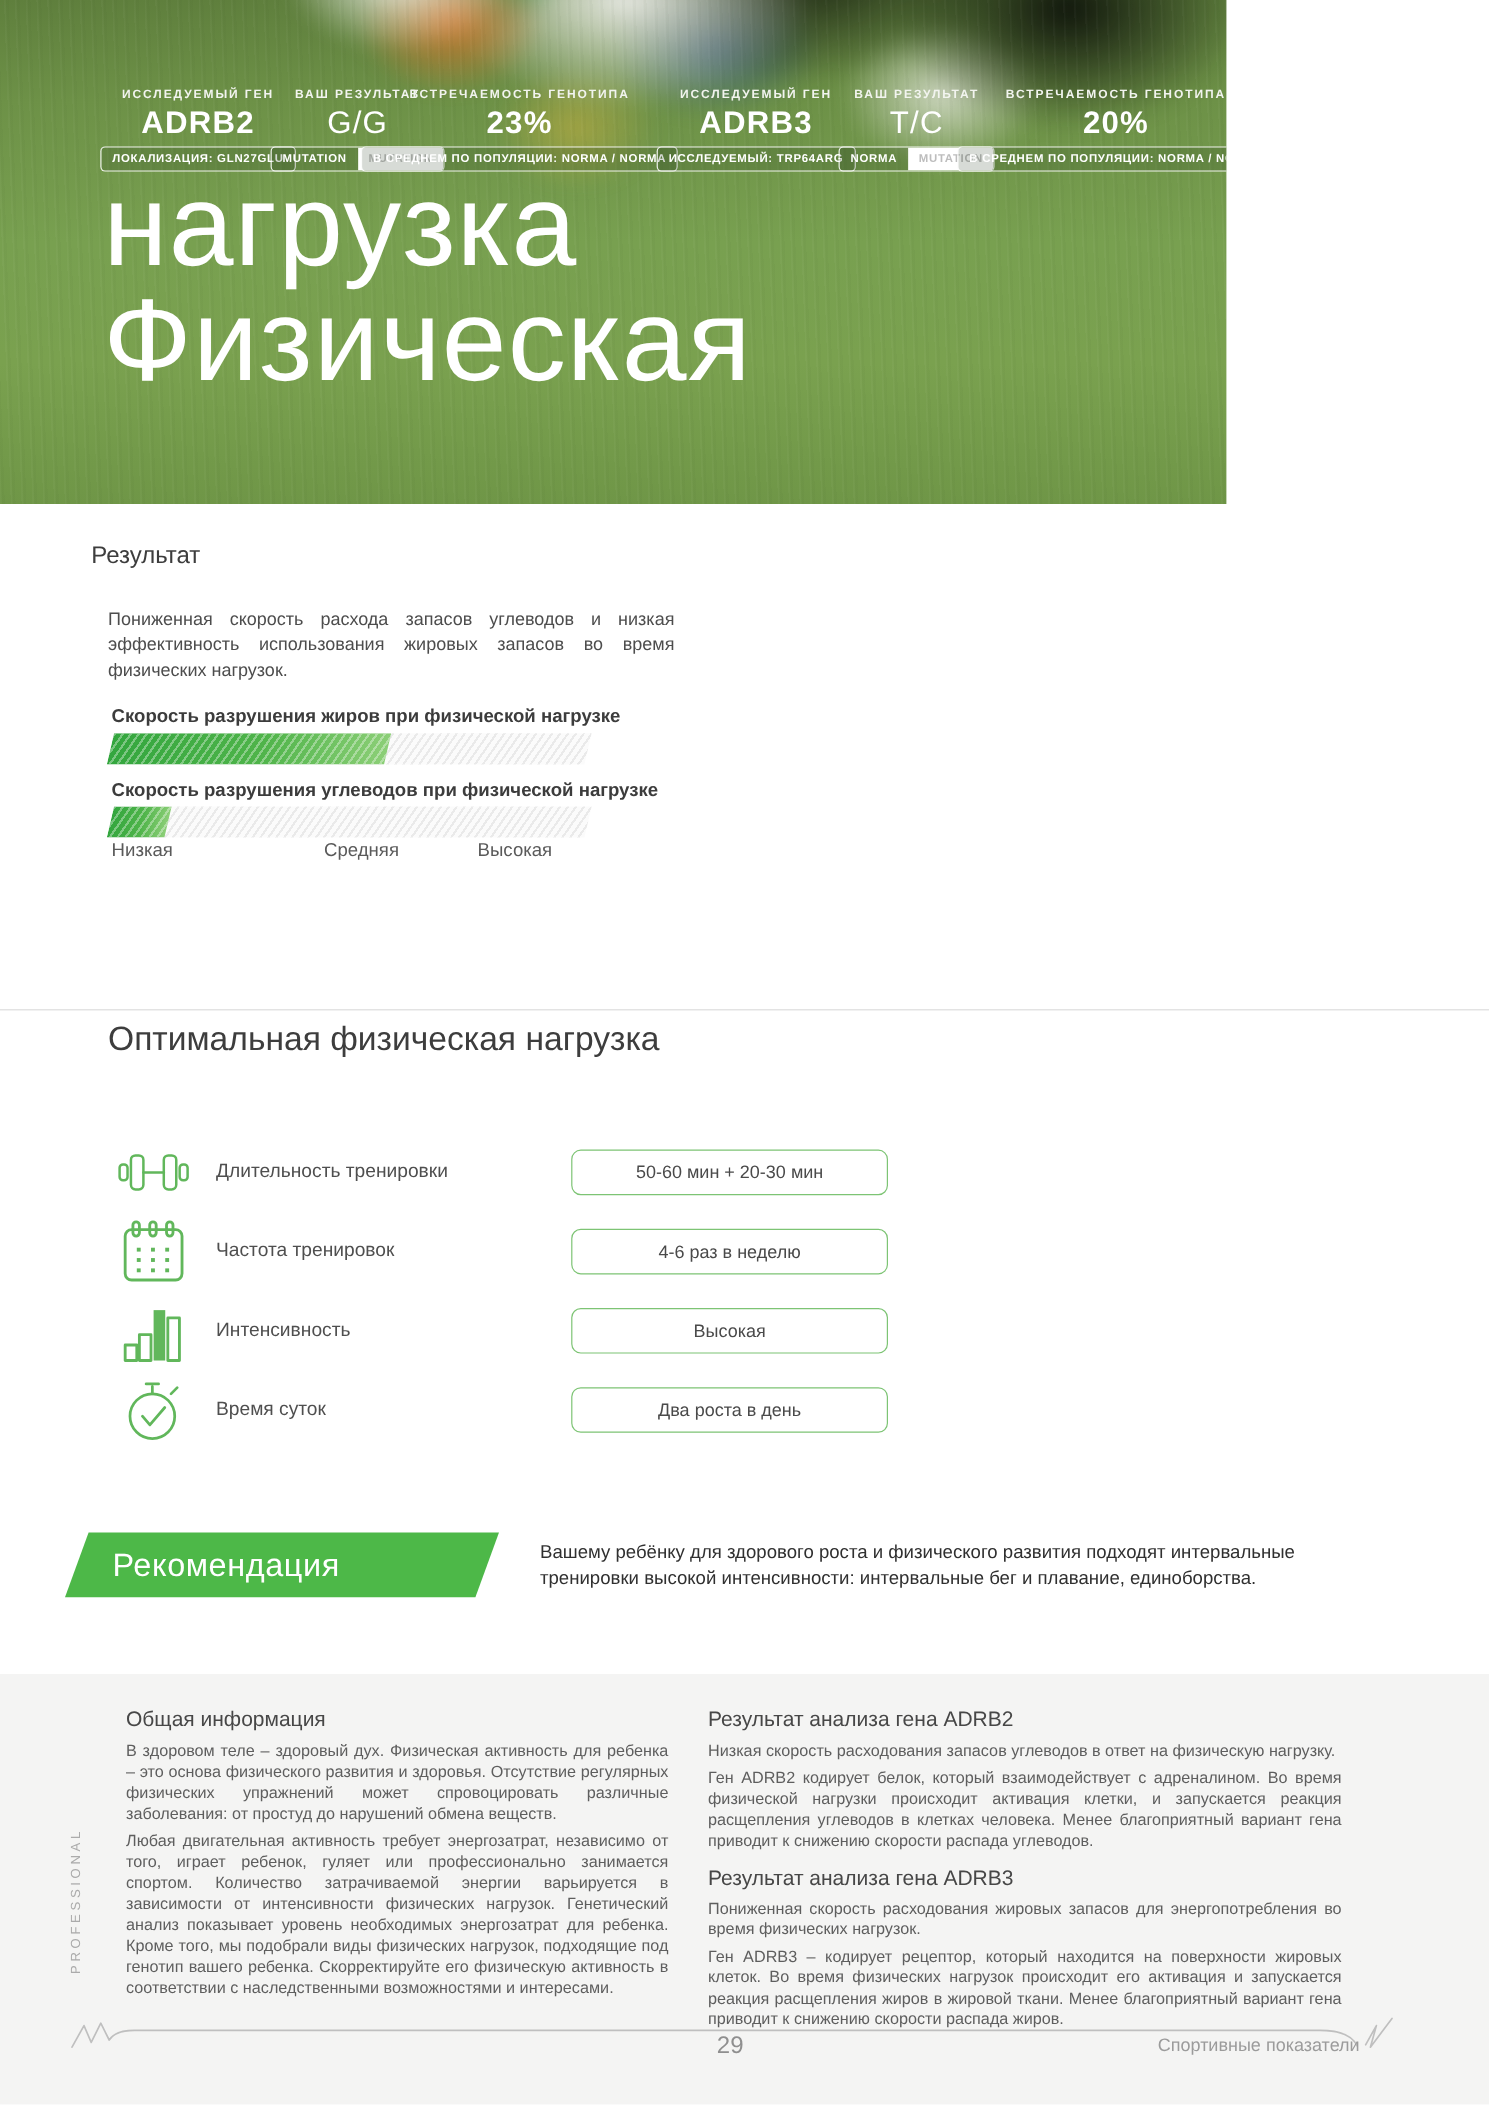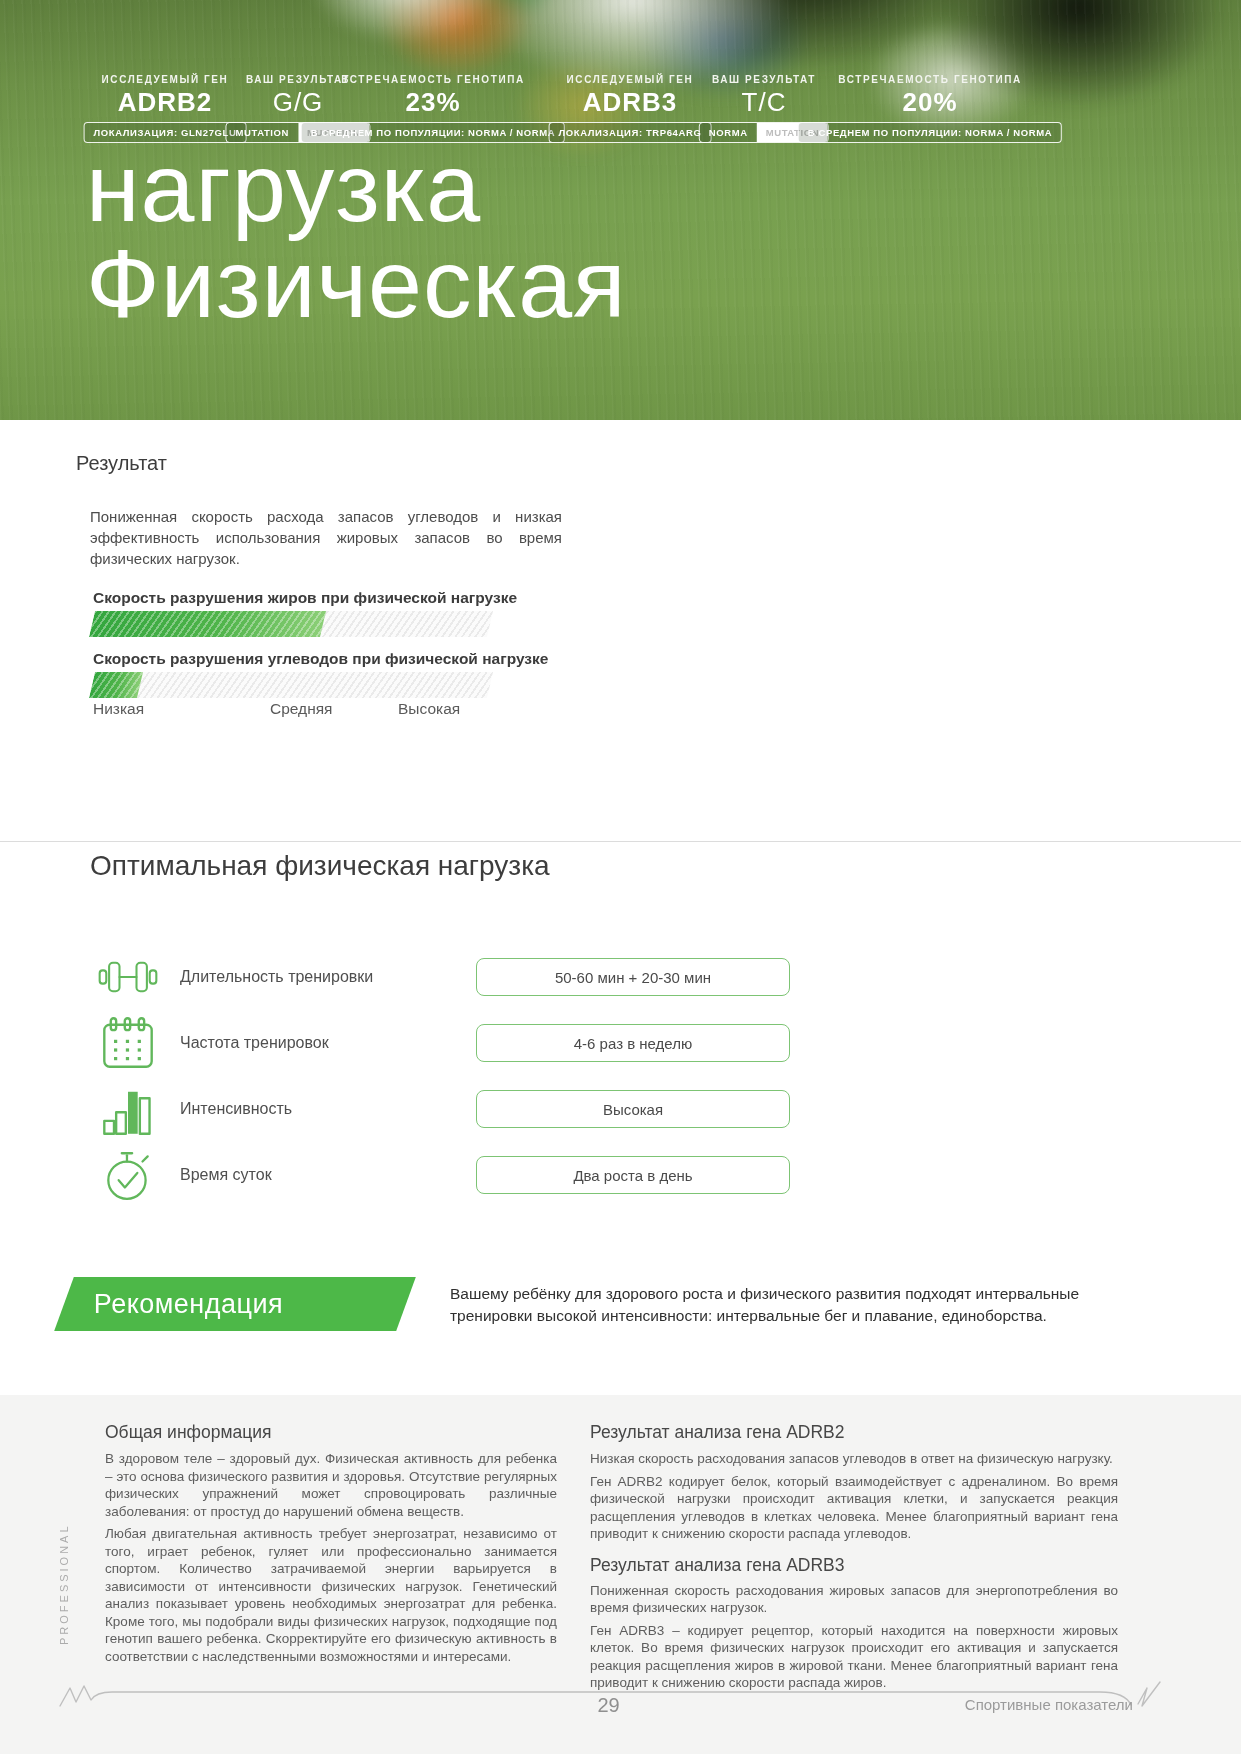--- a/index.html
+++ b/index.html
@@ -2,21 +2,21 @@
 <html><head>
 <meta charset="utf-8">
 <style>
   html,body{margin:0;padding:0;background:#ffffff;}
   .page{
     position:relative;width:1241px;height:1754px;overflow:hidden;
     font-family:"Liberation Sans",sans-serif;background:#ffffff;
   }
   
   .hero{
-    position:absolute;left:0;top:0;width:1241px;height:420px;overflow:hidden;
+    position:absolute;left:0;top:0;width:1022px;height:420px;overflow:hidden;
     background:linear-gradient(180deg,#5f7f3d 0%,#6d9147 20%,#78a050 48%,#7aa14f 72%,#6f9647 100%);
   }
   .hero-photo{
     position:absolute;left:-15px;top:-15px;right:-15px;bottom:-15px;filter:blur(7px);
     background:
       radial-gradient(ellipse 150px 105px at 33% -2%, rgba(250,250,247,.92), rgba(250,250,247,0) 65%),
       radial-gradient(ellipse 120px 95px at 37% 7%, rgba(222,115,40,.85), rgba(222,115,40,0) 65%),
       radial-gradient(ellipse 85px 65px at 41% 0%, rgba(55,135,70,.75), rgba(55,135,70,0) 60%),
       radial-gradient(ellipse 250px 150px at 51% 3%, rgba(240,240,237,.95), rgba(240,240,237,0) 62%),
       radial-gradient(ellipse 300px 175px at 64% -5%, rgba(16,20,12,.95), rgba(16,20,12,0) 62%),
@@ -70,21 +70,21 @@
       linear-gradient(90deg,#33a63e 0%,#4fb44a 55%,#8ccf77 100%);
   }
   .scale-label{position:absolute;top:700px;font-size:15.5px;color:#5a5a5a;}
   
   .divider{position:absolute;left:0;top:841px;width:1241px;height:1px;background:#dcdcdc;}
   #optimal-heading{left:90px;top:850px;font-size:28px;}
   .opt-row{position:absolute;left:0;width:1241px;height:66px;}
   .opt-icon{position:absolute;left:94px;top:0;width:68px;height:66px;display:flex;align-items:center;justify-content:center;}
   .opt-label{position:absolute;left:180px;top:50%;transform:translateY(-50%);font-size:16px;color:#4f4f4f;}
   .opt-value{
-    position:absolute;left:476px;top:50%;transform:translateY(-50%);width:314px;height:38px;
+    position:absolute;left:476px;top:50%;transform:translateY(-50%);width:264px;height:38px;
     border:1.5px solid #7dc474;border-radius:8px;background:#fff;box-sizing:border-box;
     display:flex;align-items:center;justify-content:center;font-size:15px;color:#4a4a4a;
   }
   
   .rec-banner{
     position:absolute;left:64px;top:1277px;width:342px;height:54px;background:#4db848;
     transform:skewX(-20deg);display:flex;align-items:center;
   }
   .rec-banner span{display:block;transform:skewX(20deg);color:#fff;font-size:27px;padding-left:30px;letter-spacing:.5px;}
   #rec-text{position:absolute;left:450px;top:1283px;width:668px;font-size:15.5px;line-height:22px;color:#303030;}
@@ -129,21 +129,21 @@
       </div>
     </div>
     <div class="gene-col" style="left:433px;">
       <div class="gc-label">ВСТРЕЧАЕМОСТЬ ГЕНОТИПА</div>
       <div class="gc-value bold">23%</div>
       <div class="gene-badge">В СРЕДНЕМ ПО ПОПУЛЯЦИИ: NORMA / NORMA</div>
     </div>
     <div class="gene-col" style="left:630px;">
       <div class="gc-label">ИССЛЕДУЕМЫЙ ГЕН</div>
       <div class="gc-value bold">ADRB3</div>
-      <div class="gene-badge">ЛОКАЛИЗАЦИЯ: TRP64ARG</div>
+      <div class="gene-badge">ИССЛЕДУЕМЫЙ: TRP64ARG</div>
     </div>
     <div class="gene-col" style="left:764px;">
       <div class="gc-label">ВАШ РЕЗУЛЬТАТ</div>
       <div class="gc-value">T/C</div>
       <div class="gene-badge-pair">
         <span class="cell dark">NORMA</span>
         <span class="cell light">MUTATION</span>
       </div>
     </div>
     <div class="gene-col" style="left:930px;">

